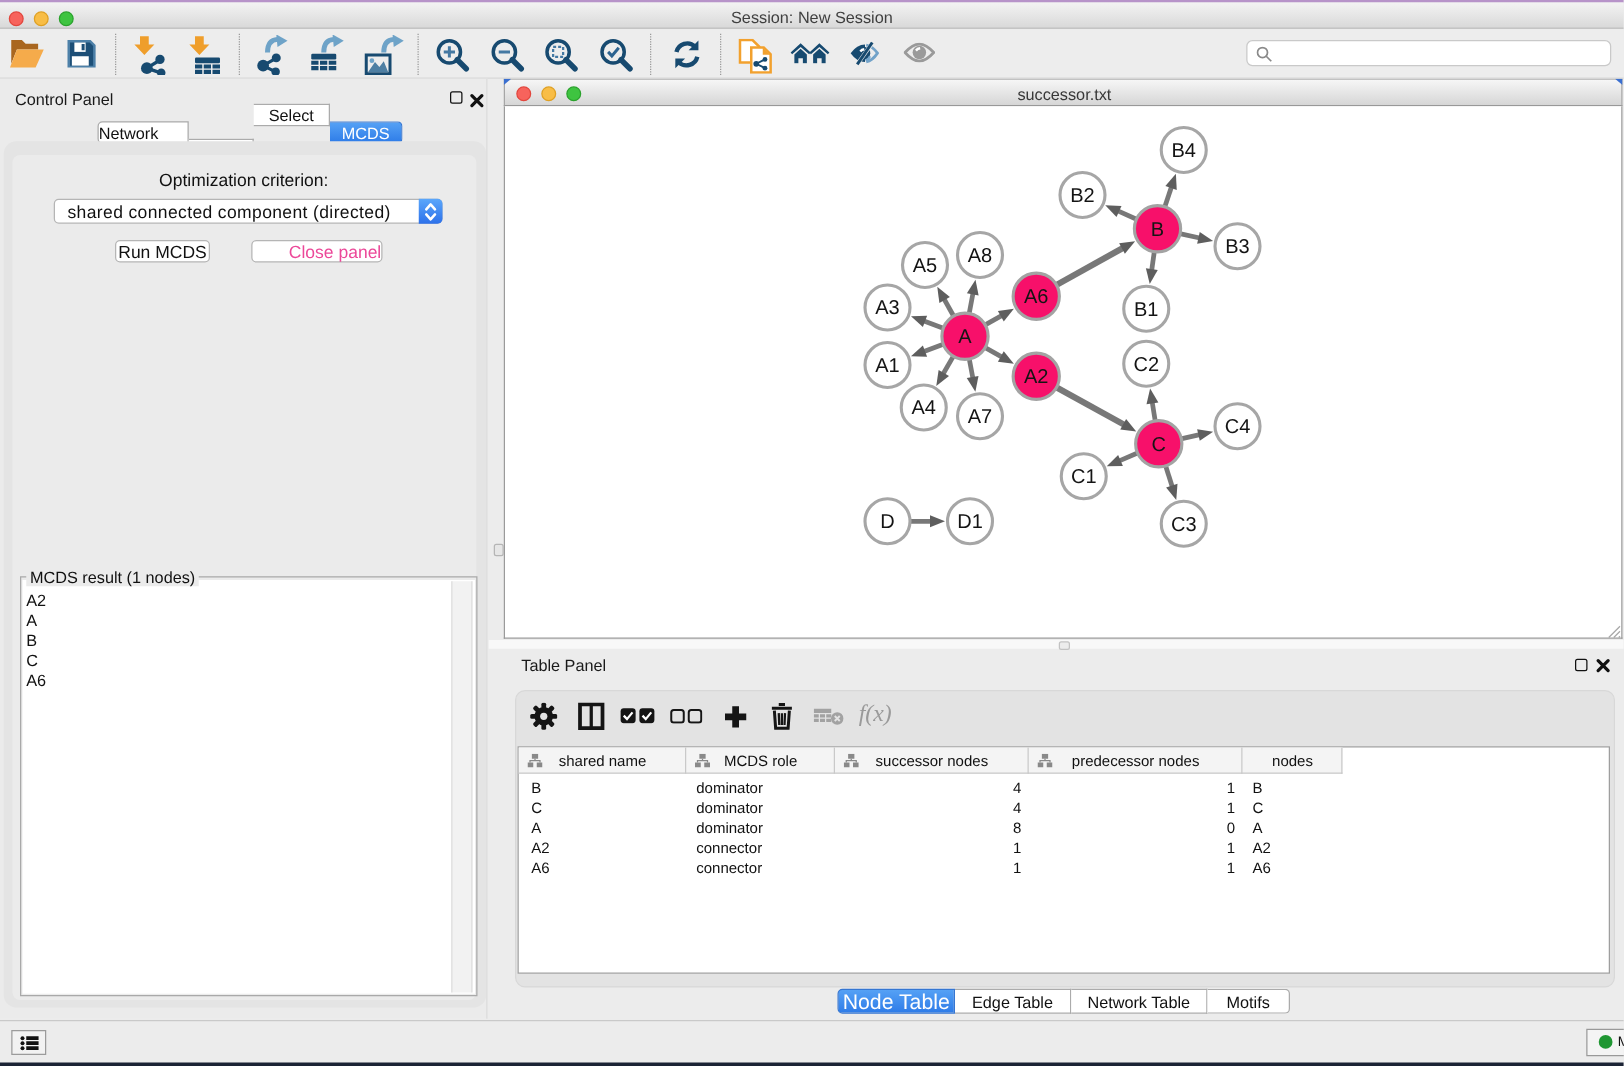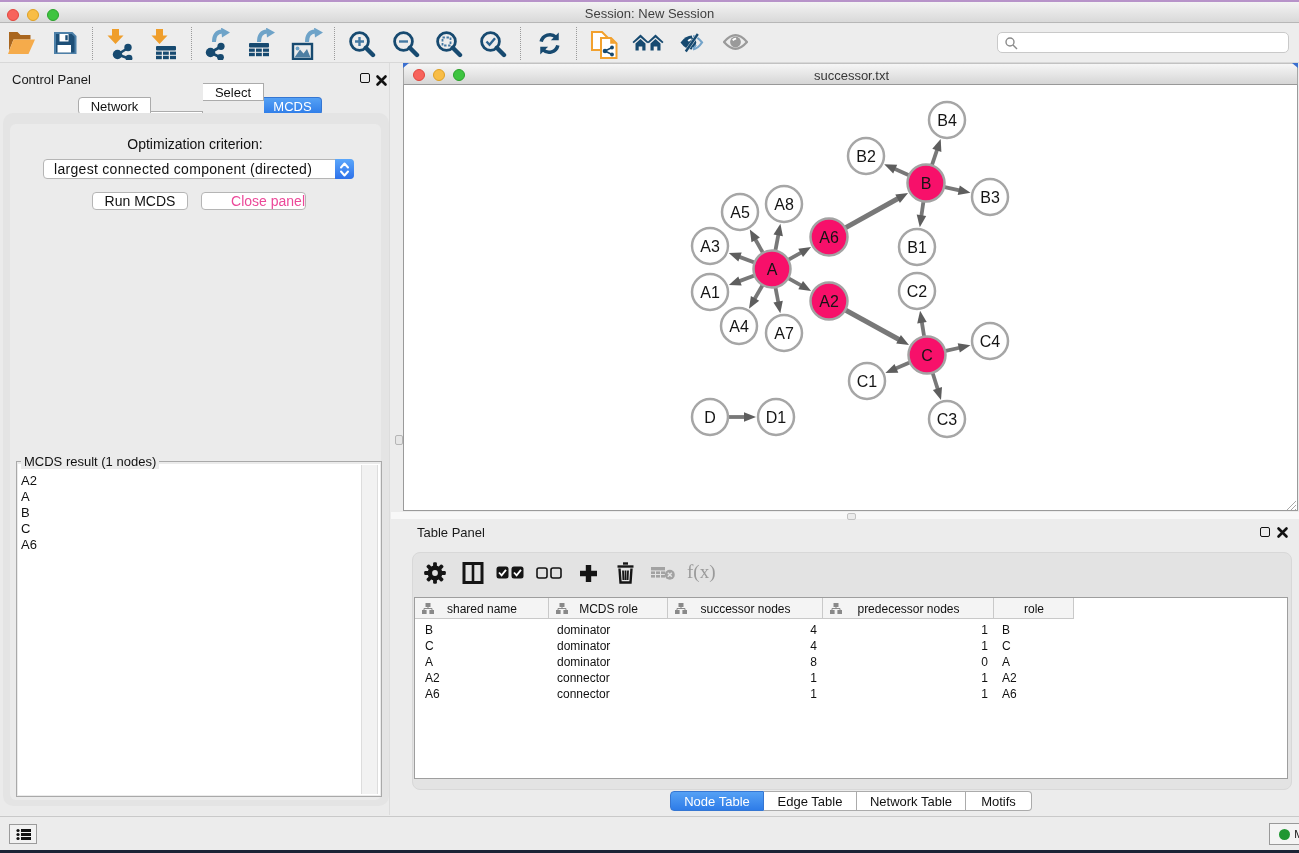--- a/index.html
+++ b/index.html
@@ -163,40 +163,40 @@
   </div>
 </div>
 
 <div id="cpanel" class="abs" style="left:0;top:63px;width:390px;height:752px;background:#ebebeb">
   <div class="abs" style="left:12px;top:9px;font-size:13px;color:#1a1a1a">Control Panel</div>
   <div class="abs" style="left:360px;top:10px;width:10px;height:10px;border:1.6px solid #111;border-radius:2px"></div>
   <svg class="abs" style="left:375px;top:11px" width="13" height="13" viewBox="0 0 13 13">
     <path d="M2.5 2.5 L10.5 10.5 M10.5 2.5 L2.5 10.5" stroke="#111" stroke-width="2.6" stroke-linecap="round"></path>
   </svg>
 
-  <div class="abs" style="left:78px;top:34px;width:73px;height:18px;background:#fff;border:1px solid #ababab;border-radius:4px 0 0 4px;font-size:13px;text-align:center;line-height:17px;color:#111">Network</div>
+  <div class="abs" style="left:78px;top:34px;width:73px;height:18px;background:#fff;border:1px solid #ababab;border-radius:4px 0 0 4px;font-size:13px;text-align:left;line-height:17px;color:#111">Network</div>
   <div class="abs" style="left:151px;top:48px;width:52px;height:18px;background:#fff;border:1px solid #ababab;border-left:none;font-size:13px;text-align:center;line-height:17px;color:#0f172a">Style</div>
   <div class="abs" style="left:203px;top:20px;width:61px;height:18px;background:#fff;border:1px solid #ababab;border-left:none;font-size:13px;text-align:center;line-height:17px;color:#111">Select</div>
   <div class="abs" style="left:264px;top:34px;width:58px;height:18px;background:linear-gradient(#55a1f5,#2e7ce8);border:1px solid #3576d2;border-left:none;border-radius:0 4px 4px 0;font-size:13px;text-align:center;line-height:17px;color:#fff">MCDS</div>
 
   <div class="abs" style="left:3px;top:50px;width:386px;height:693px;background:#e4e4e4;border-radius:10px"></div>
   <div class="abs" style="left:10px;top:61px;width:371px;height:676px;background:#ebebeb;border-radius:6px"></div>
   <div class="abs" style="left:0;top:73px;width:390px;text-align:center;font-size:14px;color:#111">Optimization criterion:</div>
 
   <div class="abs" style="left:43px;top:96px;width:311px;height:20px;background:#fff;border:1px solid #b5b5b5;border-radius:4px">
-    <div style="position:absolute;left:10px;top:1px;font-size:14px;letter-spacing:0.3px;color:#111">largest connected component (directed)</div>
+    <div style="position:absolute;left:10px;top:1px;font-size:14px;letter-spacing:0.3px;color:#111">shared connected component (directed)</div>
     <div style="position:absolute;right:-1px;top:-1px;width:19px;height:20px;background:linear-gradient(#5ba7fb,#2d71ea);border-radius:0 4px 4px 0">
       <svg width="11" height="15" viewBox="0 0 11 15" style="margin:3px 0 0 4px">
         <path d="M2 5.5 L5.5 1.5 L9 5.5" fill="none" stroke="#fff" stroke-width="2" stroke-linecap="round" stroke-linejoin="round"></path>
         <path d="M2 9.5 L5.5 13.5 L9 9.5" fill="none" stroke="#fff" stroke-width="2" stroke-linecap="round" stroke-linejoin="round"></path>
       </svg>
     </div>
   </div>
 
-  <div class="abs" style="left:92px;top:129px;width:96px;height:18px;background:#fff;border:1px solid #b5b5b5;border-radius:4px;font-size:14px;text-align:center;line-height:17px;color:#111">Run MCDS</div>
+  <div class="abs" style="left:92px;top:129px;width:76px;height:18px;background:#fff;border:1px solid #b5b5b5;border-radius:4px;font-size:14px;text-align:center;line-height:17px;color:#111">Run MCDS</div>
   <div class="abs" style="left:201px;top:129px;width:105px;height:18px;background:#fff;border:1px solid #b5b5b5;border-radius:4px;font-size:14px;text-align:right;line-height:17px;color:#ec4899">Close panel</div>
 
   <div class="abs" style="left:16px;top:398px;width:366px;height:336px;border:1px solid #a9a9a9"></div>
   <div class="abs" style="left:18px;top:401px;width:362px;height:331px;background:#fff">
     <div class="abs" style="left:343px;top:1px;width:17px;height:329px;background:#f2f2f2;border-left:1px solid #ddd;border-right:1px solid #ddd"></div>
     <div style="padding:9px 0 0 3px;font-size:13px;line-height:16px;color:#111">A2<br>A<br>B<br>C<br>A6</div>
   </div>
   <div class="abs" style="left:21px;top:391px;background:#ebebeb;padding:0 3px;font-size:13px;color:#111;z-index:5">MCDS result (1 nodes)</div>
 </div>
 
@@ -360,35 +360,35 @@
         <rect x="5" y="5.4" width="4" height="2.6"></rect>
         <rect x="10" y="5.4" width="4" height="2.6"></rect>
     <rect x="0" y="9" width="4" height="2.6"></rect>
         <rect x="5" y="9" width="4" height="2.6"></rect>
         <rect x="10" y="9" width="4" height="2.6"></rect>
     <circle cx="18.8" cy="8.8" r="5"></circle>
       </g>
     <path d="M16.8 6.8 l4 4 M20.8 6.8 l-4 4" stroke="#e3e3e3" stroke-width="1.5"></path>
   </svg>
 
-  <div class="abs" style="left:296px;top:46px;font-family:'Liberation Serif',serif;font-size:19px;color:#9a9a9a">f(x)</div>
+  <div class="abs" style="left:296px;top:46px;font-family:'Liberation Serif',serif;font-style:italic;font-size:19px;color:#9a9a9a">f(x)</div>
 
   <div class="abs" style="left:23px;top:82px;width:874px;height:182px;background:#fff;border:1px solid #9e9e9e;font-size:12px;color:#111">
     <div class="abs" style="left:0;top:0;width:659px;height:21px;background:#f4f4f4;border-bottom:1px solid #c9c9c9"></div>
 
     <div class="abs" style="left:0;top:0;width:134px;height:21px;border-right:1px solid #c9c9c9"></div>
     <div class="abs" style="left:134px;top:0;width:119px;height:21px;border-right:1px solid #c9c9c9"></div>
     <div class="abs" style="left:253px;top:0;width:155px;height:21px;border-right:1px solid #c9c9c9"></div>
     <div class="abs" style="left:408px;top:0;width:171px;height:21px;border-right:1px solid #c9c9c9"></div>
     <div class="abs" style="left:579px;top:0;width:80px;height:21px;border-right:1px solid #c9c9c9"></div>
     <div class="abs" style="left:0;top:4px;width:134px;text-align:center">shared name</div>
     <div class="abs" style="left:134px;top:4px;width:119px;text-align:center">MCDS role</div>
     <div class="abs" style="left:253px;top:4px;width:155px;text-align:center">successor nodes</div>
     <div class="abs" style="left:408px;top:4px;width:171px;text-align:center">predecessor nodes</div>
-    <div class="abs" style="left:579px;top:4px;width:80px;text-align:center">role</div>
+    <div class="abs" style="left:579px;top:4px;width:80px;text-align:center">nodes</div>
     <svg class="abs" style="left:7px;top:5px" width="12" height="11" viewBox="0 0 12 11">
         <g fill="#898989">
           <rect x="3.5" y="0" width="5" height="4"></rect>
           <rect x="0" y="7" width="4.6" height="4"></rect>
           <rect x="7.4" y="7" width="4.6" height="4"></rect>
           <path d="M2 7 V5.5 H10 V7 M6 4 V5.5" stroke="#898989" fill="none"></path>
         </g>
       </svg>
     <svg class="abs" style="left:141px;top:5px" width="12" height="11" viewBox="0 0 12 11">
         <g fill="#898989">
@@ -415,21 +415,21 @@
         </g>
       </svg>
 
     <div class="abs" style="left:10px;top:24px;line-height:16px">B<br>C<br>A<br>A2<br>A6</div>
     <div class="abs" style="left:142px;top:24px;line-height:16px">dominator<br>dominator<br>dominator<br>connector<br>connector</div>
     <div class="abs" style="left:253px;top:24px;width:149px;text-align:right;line-height:16px">4<br>4<br>8<br>1<br>1</div>
     <div class="abs" style="left:408px;top:24px;width:165px;text-align:right;line-height:16px">1<br>1<br>0<br>1<br>1</div>
     <div class="abs" style="left:587px;top:24px;line-height:16px">B<br>C<br>A<br>A2<br>A6</div>
   </div>
 
-  <div class="abs" style="left:279px;top:276px;width:94px;height:20px;background:linear-gradient(#55a1f5,#2e7ce8);border:1px solid #3576d2;border-radius:4px 0 0 4px;font-size:13px;text-align:center;line-height:19px;color:#fff">Node Table</div>
+  <div class="abs" style="left:279px;top:276px;width:94px;height:20px;background:linear-gradient(#55a1f5,#2e7ce8);border:1px solid #3576d2;border-radius:4px 0 0 4px;font-size:17px;text-align:center;line-height:19px;color:#fff">Node Table</div>
   <div class="abs" style="left:373px;top:276px;width:93px;height:20px;background:#fff;border:1px solid #ababab;border-left:none;font-size:13px;text-align:center;line-height:19px;color:#111">Edge Table</div>
   <div class="abs" style="left:466px;top:276px;width:109px;height:20px;background:#fff;border:1px solid #ababab;border-left:none;font-size:13px;text-align:center;line-height:19px;color:#111">Network Table</div>
   <div class="abs" style="left:575px;top:276px;width:66px;height:20px;background:#fff;border:1px solid #ababab;border-left:none;border-radius:0 4px 4px 0;font-size:13px;text-align:center;line-height:19px;color:#111">Motifs</div>
 </div>
 <div class="abs" style="left:389px;top:63px;width:1px;height:752px;background:#dcdcdc"></div>
 
 <div class="abs" style="left:391px;top:512px;width:908px;height:7px;background:#f8f8f8"></div>
 <div class="abs" style="left:847px;top:513px;width:9px;height:7px;background:#ececec;border:1px solid #c2c2c2;border-radius:2px"></div>
 
 <div class="abs" style="left:395px;top:435px;width:8px;height:10px;background:#e6e6e6;border:1px solid #b5b5b5;border-radius:2px"></div>

